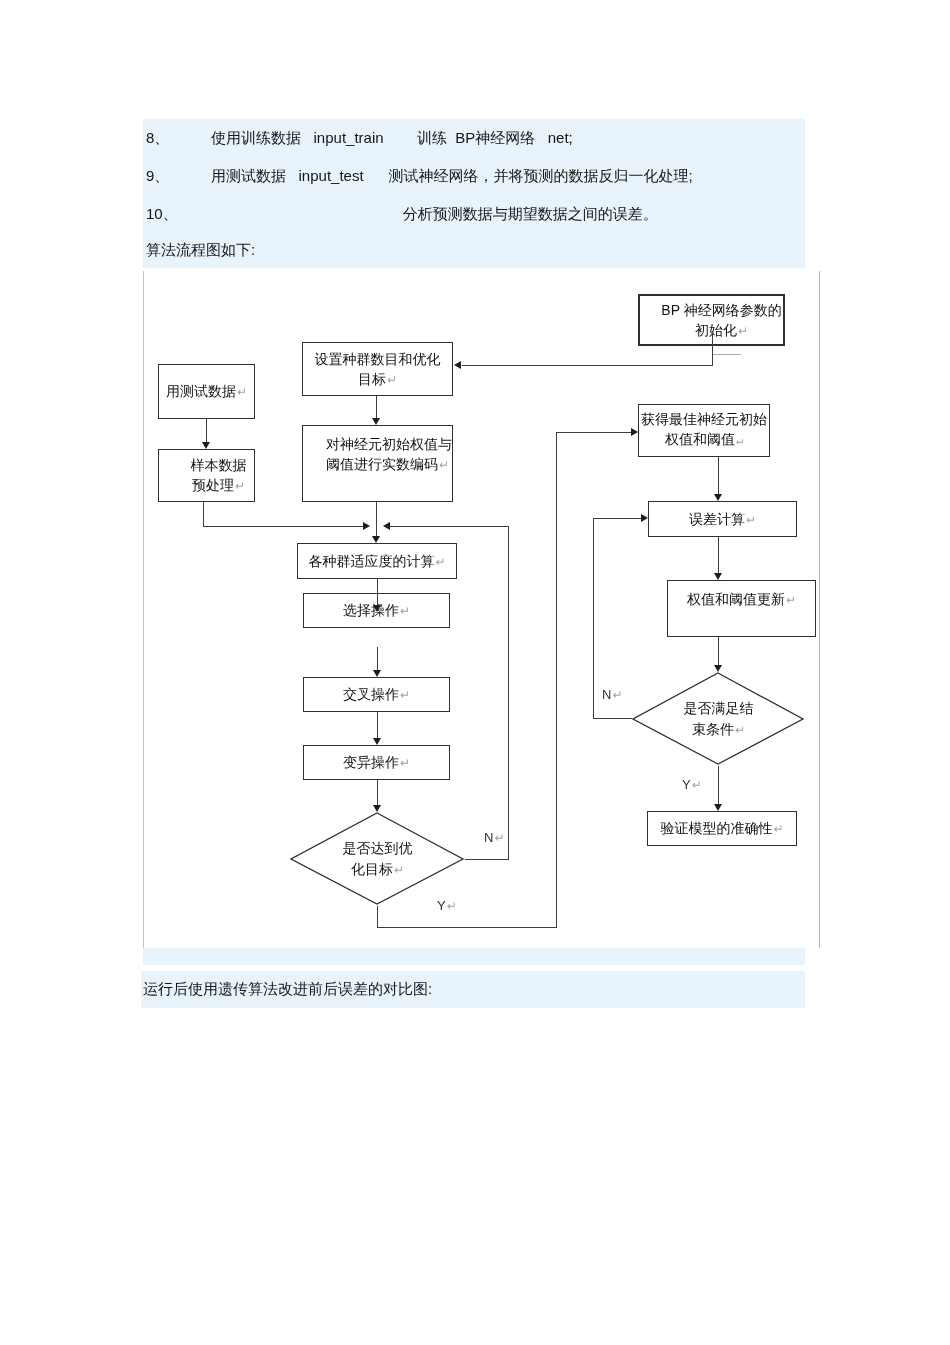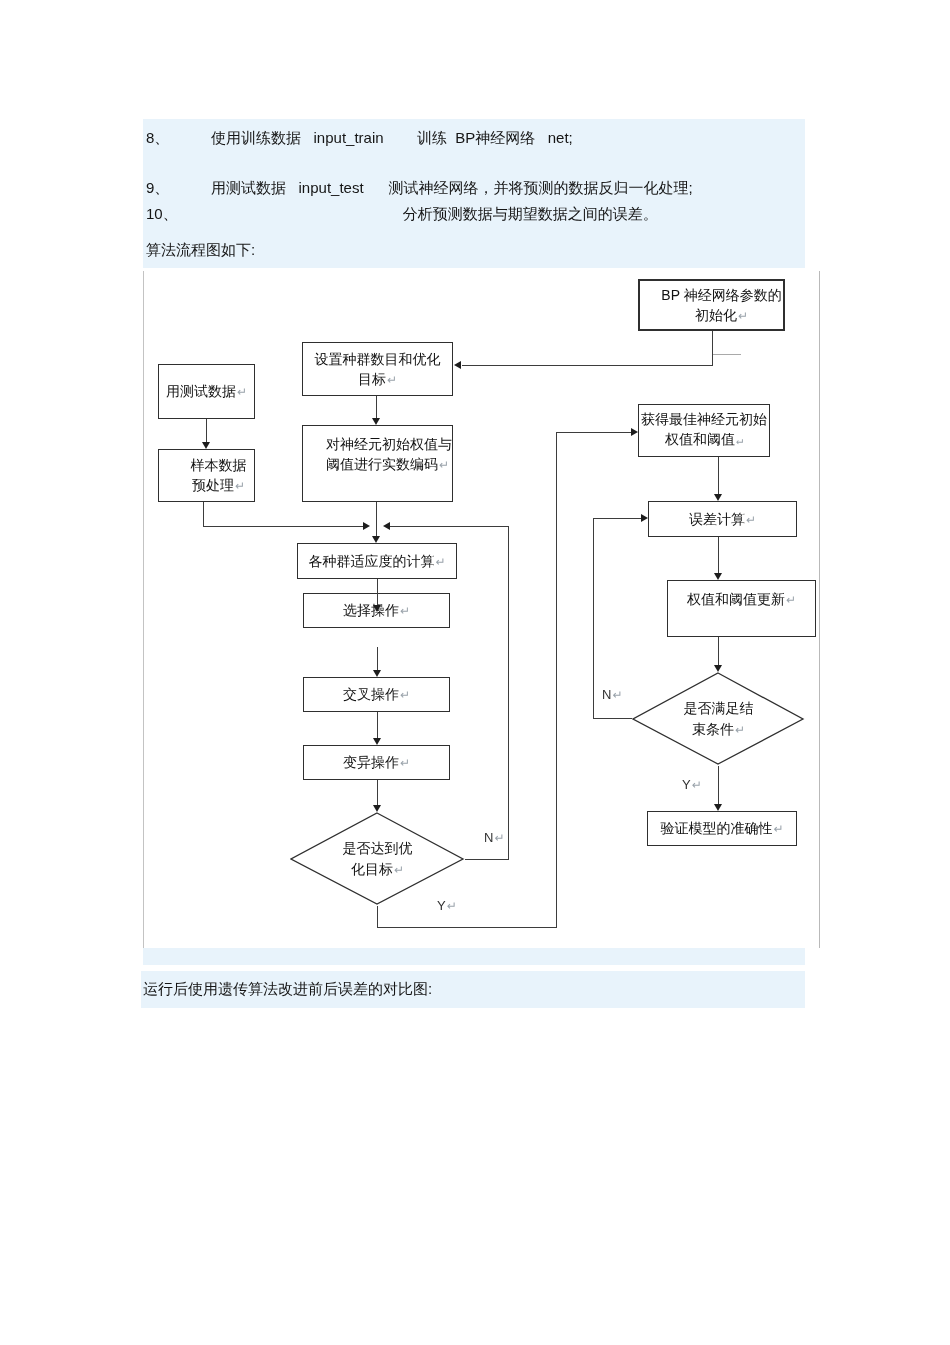--- a/index.html
+++ b/index.html
@@ -31,28 +31,28 @@
   .arr-l{border-top:4px solid transparent;border-bottom:4px solid transparent;border-right:7px solid #1d1d1d;}
   .arr-r{border-top:4px solid transparent;border-bottom:4px solid transparent;border-left:7px solid #1d1d1d;}
   .blabel{position:absolute;font-size:13px;color:#333;}
   .caption{position:absolute;left:2px;top:9px;font-size:15px;color:#151515;white-space:pre;}
 </style>
 </head>
 <body>
 
 <div class="panel" style="left:143px;top:119px;width:662px;height:149px;">
   <div class="introline" style="top:10px;">8、          使用训练数据   input_train        训练  BP神经网络   net;</div>
-  <div class="introline" style="top:60px;">9、          用测试数据   input_test      测试神经网络，并将预测的数据反归一化处理;</div>
+  <div class="introline" style="top:48px;">9、          用测试数据   input_test      测试神经网络，并将预测的数据反归一化处理;</div>
   <div class="introline" style="top:86px;">10、                                                      分析预测数据与期望数据之间的误差。</div>
   <div class="introline" style="top:122px;">算法流程图如下:</div>
 </div>
 
 <div class="flow">
 
-  <div class="fbox thick" style="left:494px;top:8px;width:147px;height:52px;padding-left:20px;">
+  <div class="fbox thick" style="left:494px;top:23px;width:147px;height:52px;padding-left:20px;">
     <div class="inner" style="width:126px;"><span>BP 神经网络参数的初始化</span><span class="mark">↵</span></div>
   </div>
 
   <div class="fbox" style="left:158px;top:71px;width:151px;height:54px;">
     <div class="inner" style="width:126px;"><span>设置种群数目和优化目标</span><span class="mark">↵</span></div>
   </div>
 
   <div class="fbox" style="left:14px;top:93px;width:97px;height:55px;">
     <div class="inner"><span>用测试数据</span><span class="mark">↵</span></div>
   </div>

